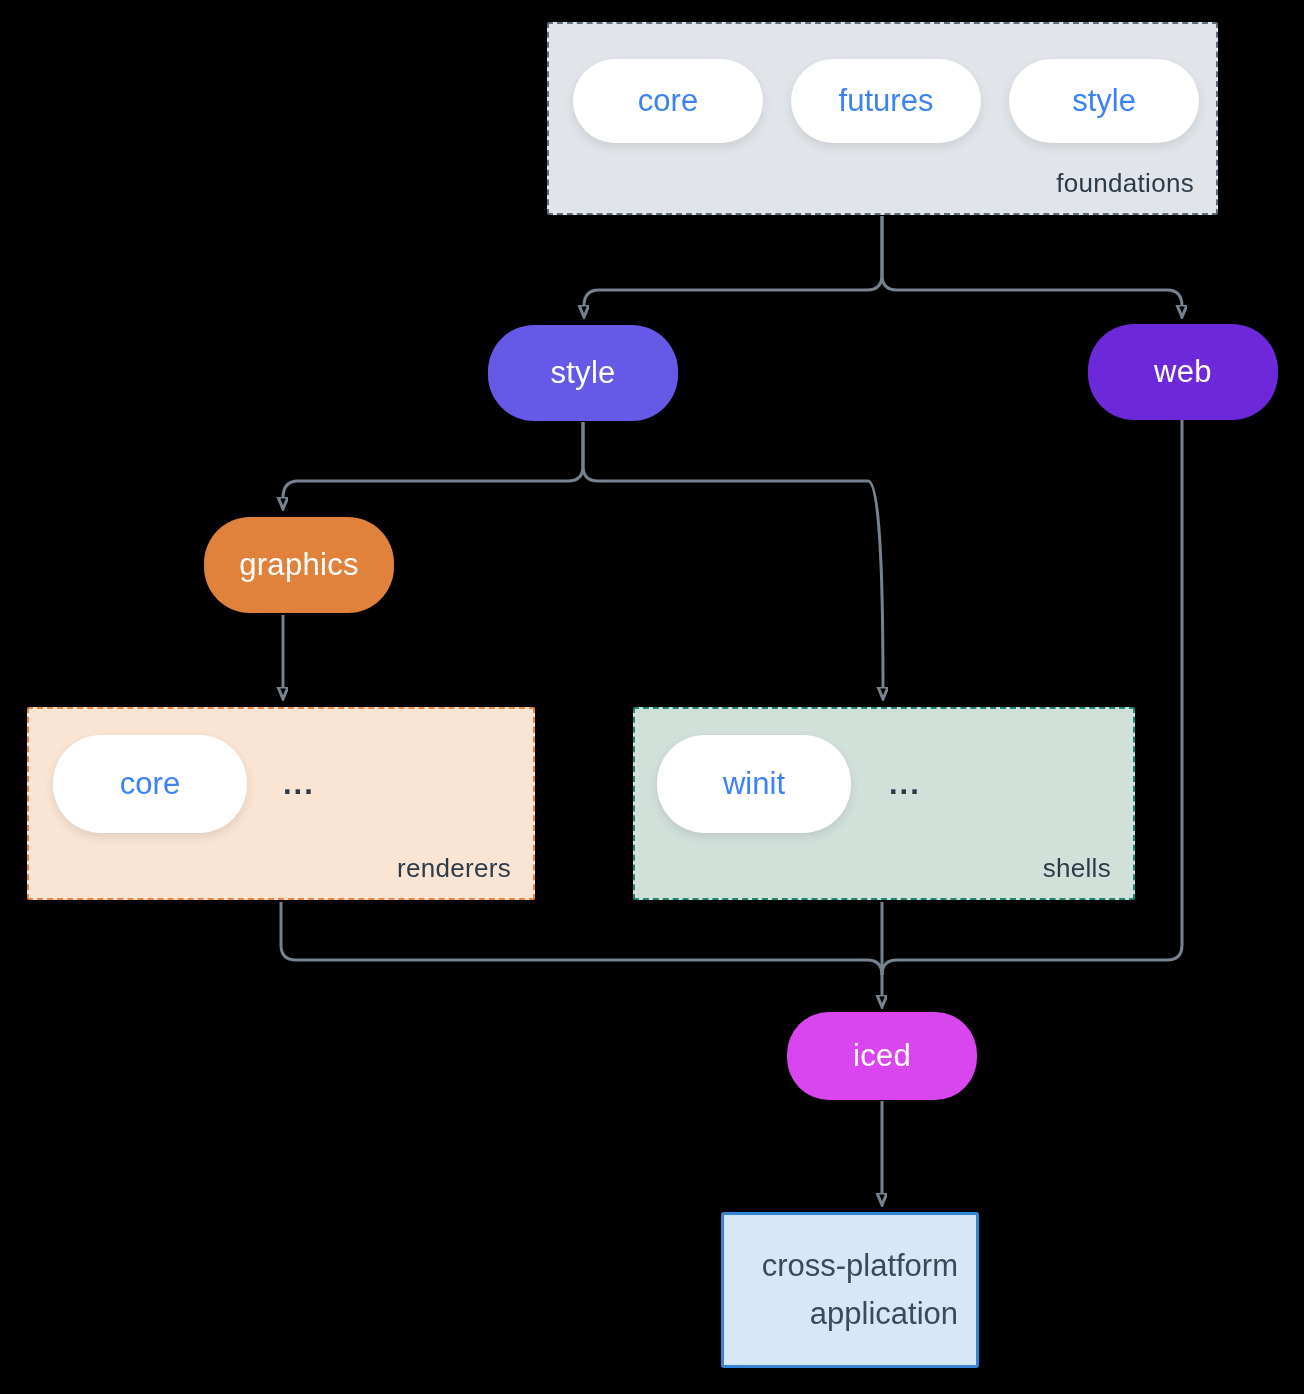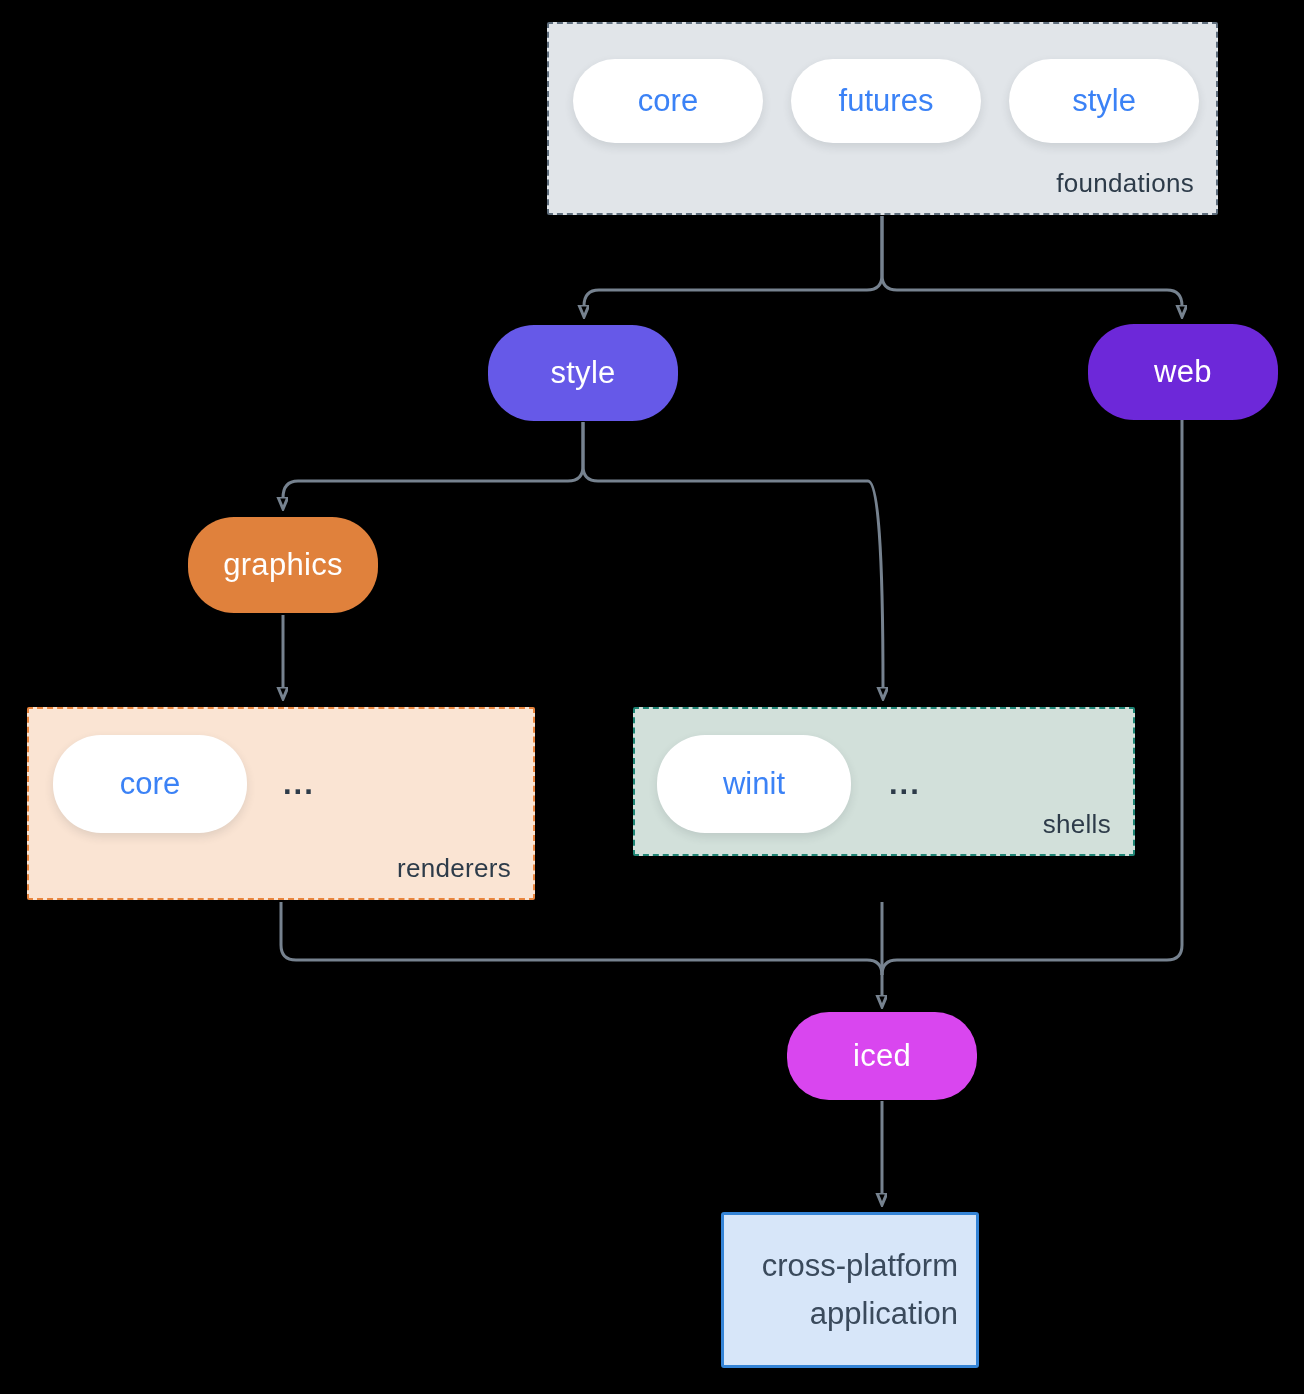--- a/index.html
+++ b/index.html
@@ -78,31 +78,31 @@
       <div class="white-pill f-pill">futures</div>
       <div class="white-pill f-pill">style</div>
     </div>
     <div class="group-label">foundations</div>
   </div>
 
   <div class="node" style="left: 488px; top: 325px; width: 190px; height: 96px; background: rgb(102, 89, 232);">style</div>
 
   <div class="node" style="left: 1088px; top: 324px; width: 190px; height: 96px; background: #6d28d9;">web</div>
 
-  <div class="node" style="left: 188px; top: 517px; width: 190px; height: 96px; background: rgb(224, 129, 60);">graphics</div>
+  <div class="node" style="left: 204px; top: 517px; width: 190px; height: 96px; background: rgb(224, 129, 60);">graphics</div>
 
   <div class="group" style="left: 27px; top: 707px; width: 508px; height: 193px; background: rgb(250, 228, 211); border-color: rgb(232, 133, 62);">
     <div class="pill-row" style="left:24px; top:26px; gap:26px;">
       <div class="white-pill r-pill">core</div>
       <div class="ellipsis" style="margin-left:10px;">...</div>
     </div>
     <div class="group-label">renderers</div>
   </div>
 
-  <div class="group" style="left: 633px; top: 707px; width: 502px; height: 149px; background: rgb(210, 224, 218); border-color: rgb(31, 133, 117); padding-left: 19px;">
+  <div class="group" style="left: 633px; top: 707px; width: 502px; height: 193px; background: rgb(210, 224, 218); border-color: rgb(31, 133, 117); padding-left: 19px;">
     <div class="pill-row" style="left:22px; top:26px; gap:24px;">
       <div class="white-pill r-pill">winit</div>
       <div class="ellipsis" style="margin-left:14px;">...</div>
     </div>
     <div class="group-label">shells</div>
   </div>
 
   <div class="node" style="left: 787px; top: 1012px; width: 190px; height: 88px; border-radius: 42px; background: #d946ef;">iced</div>
 
   <div class="app-box" style="left: 721px; top: 1212px; width: 258px; height: 156px; background: rgb(215, 230, 249); border-color: rgb(53, 132, 214); text-align: right;">cross-platform application</div>

